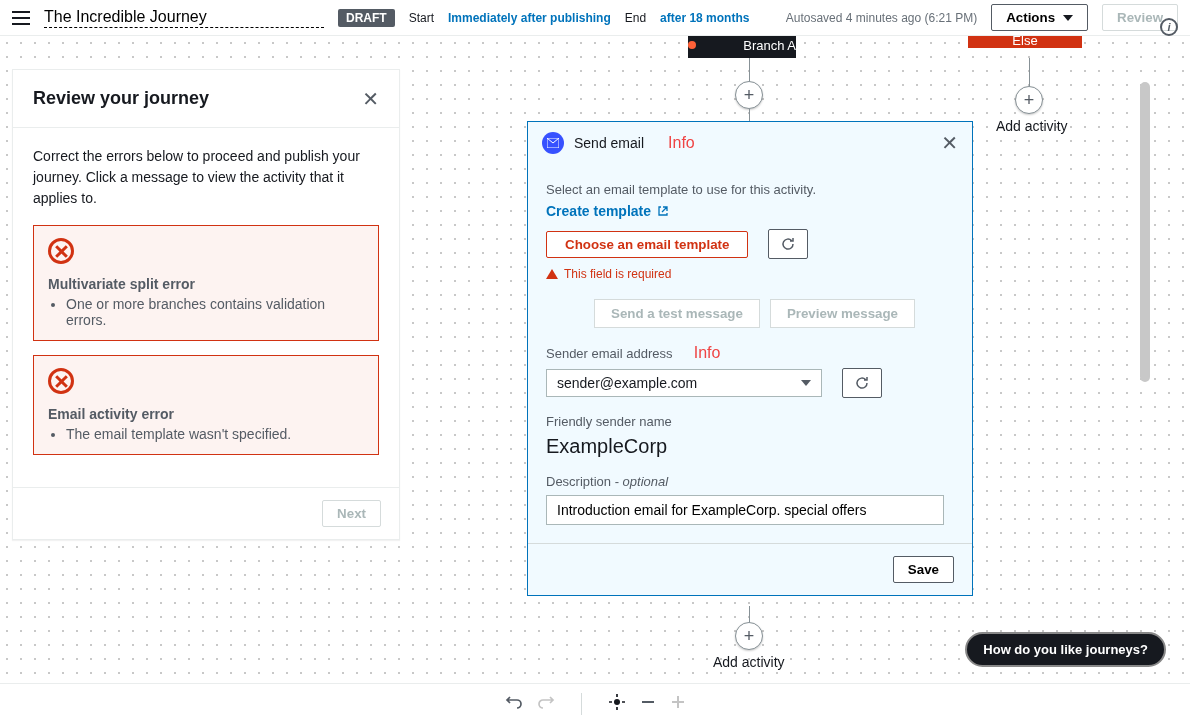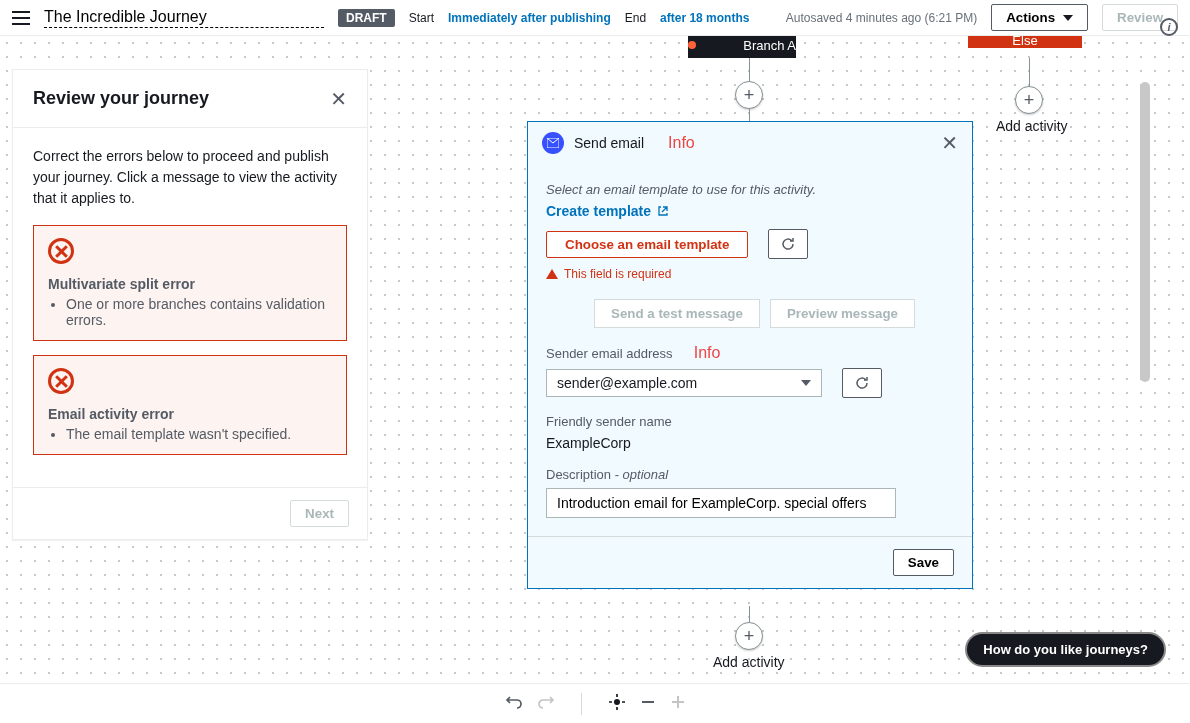--- a/index.html
+++ b/index.html
@@ -17,21 +17,21 @@
 .spacer{flex:1;}
 .autosave{font-size:12px;color:#687078;}
 .btn{border:1px solid #545b64;background:#fff;padding:5px 14px;font-weight:700;border-radius:2px;cursor:pointer;display:inline-flex;align-items:center;gap:8px;}
 .btn.disabled{color:#aab7b8;border-color:#d5dbdb;cursor:default;}
 .caret-down{width:0;height:0;border-left:5px solid transparent;border-right:5px solid transparent;border-top:6px solid #16191f;}
 
 
 .canvas{position:absolute;top:36px;left:0;right:0;bottom:40px;background-image:radial-gradient(#c8c8c8 1px, transparent 1px);background-size:14px 14px;background-position:0 0;overflow:hidden;}
 
 
-.review-panel{position:absolute;top:33px;left:12px;width:356px;background:#fff;border:1px solid #eaeded;box-shadow:0 1px 1px rgba(0,0,0,0.05);}
+.review-panel{position:absolute;top:33px;left:12px;width:388px;background:#fff;border:1px solid #eaeded;box-shadow:0 1px 1px rgba(0,0,0,0.05);}
 .rp-head{padding:18px 20px;border-bottom:1px solid #eaeded;display:flex;align-items:center;}
 .rp-head h2{font-size:18px;font-weight:700;flex:1;}
 .close-x{font-size:20px;color:#545b64;cursor:pointer;line-height:1;font-weight:300;}
 .rp-body{padding:18px 20px;}
 .rp-intro{font-size:14px;line-height:1.5;margin-bottom:16px;}
 .err-card{border:1px solid #d13212;background:#fdf3f1;padding:12px 14px;display:flex;gap:12px;margin-bottom:14px;cursor:pointer;flex-direction:column;}
 .err-icon{width:26px;height:26px;border:3px solid #d13212;border-radius:50%;display:flex;align-items:center;justify-content:center;flex-shrink:0;}
 .err-icon::before,.err-icon::after{content:"";position:absolute;width:15px;height:3px;background:#d13212;}
 .err-icon{position:relative;}
 .err-icon::before{transform:rotate(45deg);}
@@ -61,22 +61,22 @@
 .create-link{color:#0073bb;font-weight:600;cursor:pointer;display:inline-flex;align-items:center;gap:6px;}
 .ext-icon{width:12px;height:12px;}
 .row{display:flex;gap:20px;align-items:center;margin-top:10px;}
 .btn-choose{border:1px solid #d13212;color:#d13212;background:#fff;padding:5px 18px;font-weight:700;border-radius:2px;}
 .refresh-btn{width:40px;height:30px;border:1px solid #545b64;background:#fff;border-radius:2px;display:flex;align-items:center;justify-content:center;cursor:pointer;}
 .field-err{color:#d13212;font-size:12px;display:flex;align-items:center;gap:6px;margin-top:8px;}
 .warn-tri{width:0;height:0;border-left:6px solid transparent;border-right:6px solid transparent;border-bottom:10px solid #d13212;}
 .btn-muted{border:1px solid #d5dbdb;color:#aab7b8;background:#fff;padding:6px 16px;font-weight:700;}
 .select{display:flex;align-items:center;justify-content:space-between;border:1px solid #aab7b8;background:#fff;padding:5px 10px;width:276px;cursor:pointer;}
 .select .tri{width:0;height:0;border-left:5px solid transparent;border-right:5px solid transparent;border-top:6px solid #545b64;}
-.static-val{font-size:14px;color:#16191f;}
-.text-input{width:350px;border:1px solid #aab7b8;padding:6px 10px;font-size:14px;}
+.static-val{font-size:20px;color:#16191f;}
+.text-input{width:398px;border:1px solid #aab7b8;padding:6px 10px;font-size:14px;}
 .ep-foot{padding:12px 18px;text-align:right;background:#f1faff;}
 .ep-foot .btn{background:#fff;}
 
 
 .pill{position:absolute;bottom:16px;right:24px;background:#16191f;color:#fff;border-radius:18px;padding:8px 16px;font-size:13px;font-weight:700;border:2px solid #888;}
 
 
 .info-circle{position:absolute;top:18px;right:12px;width:18px;height:18px;border:2px solid #545b64;border-radius:50%;display:flex;align-items:center;justify-content:center;font-size:11px;font-weight:700;color:#545b64;font-style:italic;cursor:pointer;}
 
 
@@ -170,21 +170,21 @@
             <rect x="0" y="0" width="12" height="10" fill="none" stroke="#fff" stroke-width="1"></rect>
             <path d="M0 0 L6 5 L12 0" fill="none" stroke="#fff" stroke-width="1"></path>
           </svg>
       </div>
       <span class="ep-title">Send email</span>
       <span class="info-link">Info</span>
       <div style="flex:1"></div>
       <span class="close-x">✕</span>
     </div>
     <div class="ep-body">
-      <div class="ep-label" style="margin-top:12px;font-style:italic;">Select an email template to use for this activity.</div>
+      <div class="ep-label" style="margin-top:12px;">Select an email template to use for this activity.</div>
       <div class="create-link">
         <span>Create template</span>
         <svg class="ext-icon" viewBox="0 0 12 12">
             <path d="M4 2 H2 V10 H10 V8 M6 2 H10 V6 M10 2 L5 7" fill="none" stroke="#0073bb" stroke-width="1.3"></path>
           </svg>
       </div>
       <div class="row">
         <button class="btn-choose">Choose an email template</button>
         <div class="refresh-btn">
           <svg width="16" height="16" viewBox="0 0 16 16">

